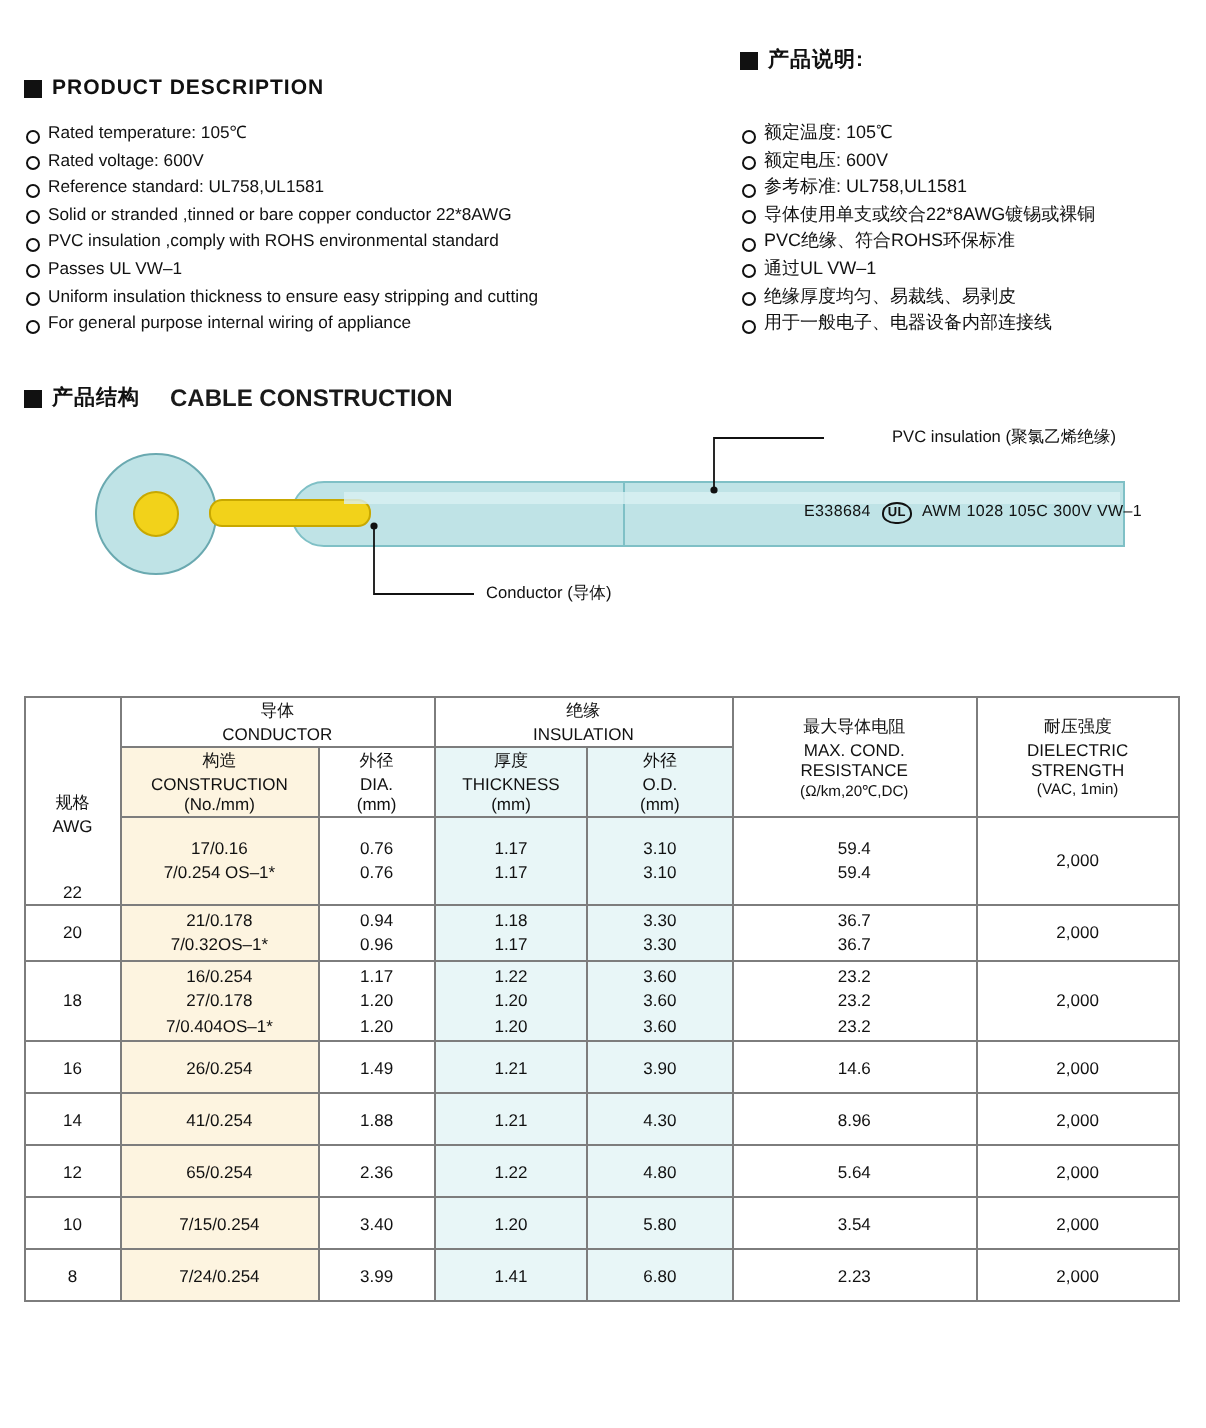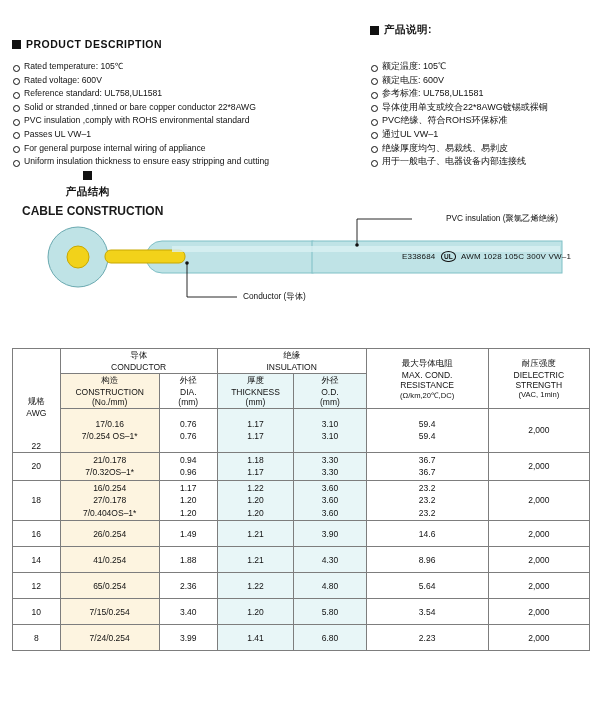--- a/index.html
+++ b/index.html
@@ -14,21 +14,21 @@
   }
   .page{position:relative;width:603px;height:714px;}
 
   
   .sec-head{display:flex;align-items:center;gap:5px;}
   .sec-sq{width:9px;height:9px;background:#111;display:inline-block;}
   .sec-title{font-size:10.5px;font-weight:bold;letter-spacing:.5px;color:#111;}
 
   #desc-head{position:absolute;left:12px;top:38px;}
   #spec-head{position:absolute;left:370px;top:23px;}
-  #struct-head{position:absolute;left:12px;top:171px;flex-direction:column;}
+  #struct-head{position:absolute;left:12px;top:192px;}
   #struct-head .sec-title2{font-size:12px;font-weight:bold;margin-left:10px;}
 
   
   ul.bl{list-style:none;margin:0;padding:0;}
   ul.bl li{position:relative;padding-left:12px;line-height:13.6px;font-size:8.6px;color:#111;white-space:nowrap;}
   ul.bl li:before{
     content:"";position:absolute;left:1px;top:4.5px;
     width:5px;height:5px;border-radius:50%;border:1px solid #111;
   }
   #desc-list{position:absolute;left:12px;top:60px;width:350px;}
@@ -85,22 +85,22 @@
     <span class="sec-title2">CABLE CONSTRUCTION</span>
   </div>
 
   <ul class="bl" id="desc-list">
     <li>Rated temperature: 105℃</li>
     <li>Rated voltage: 600V</li>
     <li>Reference standard: UL758,UL1581</li>
     <li>Solid or stranded ,tinned or bare copper conductor 22*8AWG</li>
     <li>PVC insulation ,comply with ROHS environmental standard</li>
     <li>Passes UL  VW–1</li>
+    <li>Uniform insulation thickness to ensure easy stripping and cutting</li>
     <li>For general purpose internal wiring of appliance</li>
-    <li>Uniform insulation thickness to ensure easy stripping and cutting</li>
   </ul>
 
   <ul class="bl" id="spec-list">
     <li>额定温度: 105℃</li>
     <li>额定电压: 600V</li>
     <li>参考标准: UL758,UL1581</li>
     <li>导体使用单支或绞合22*8AWG镀锡或裸铜</li>
     <li>PVC绝缘、符合ROHS环保标准</li>
     <li>通过UL  VW–1</li>
     <li>绝缘厚度均匀、易裁线、易剥皮</li>

